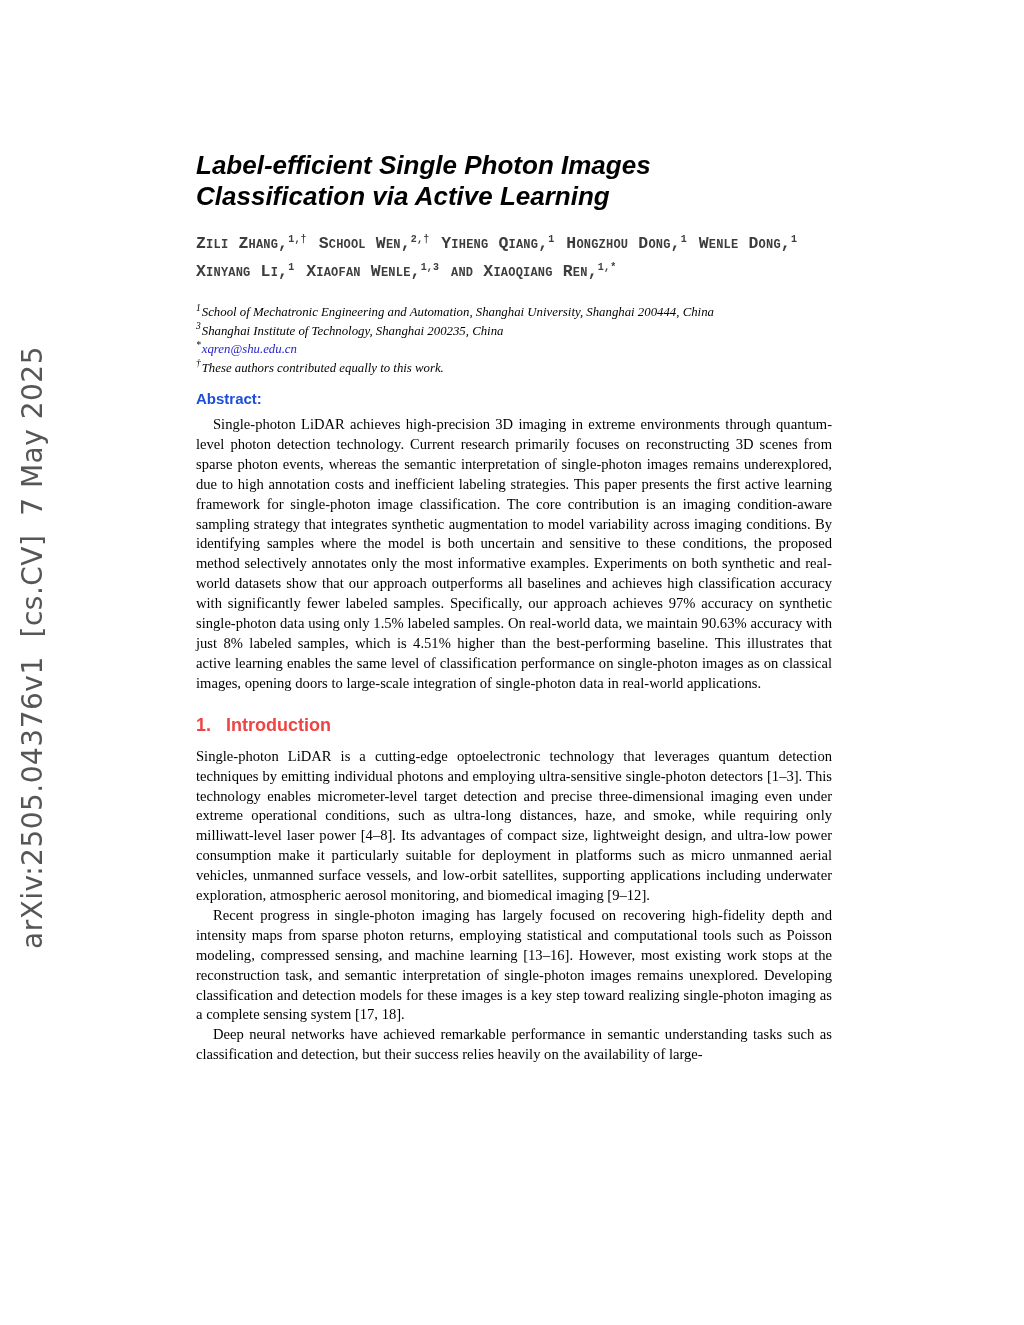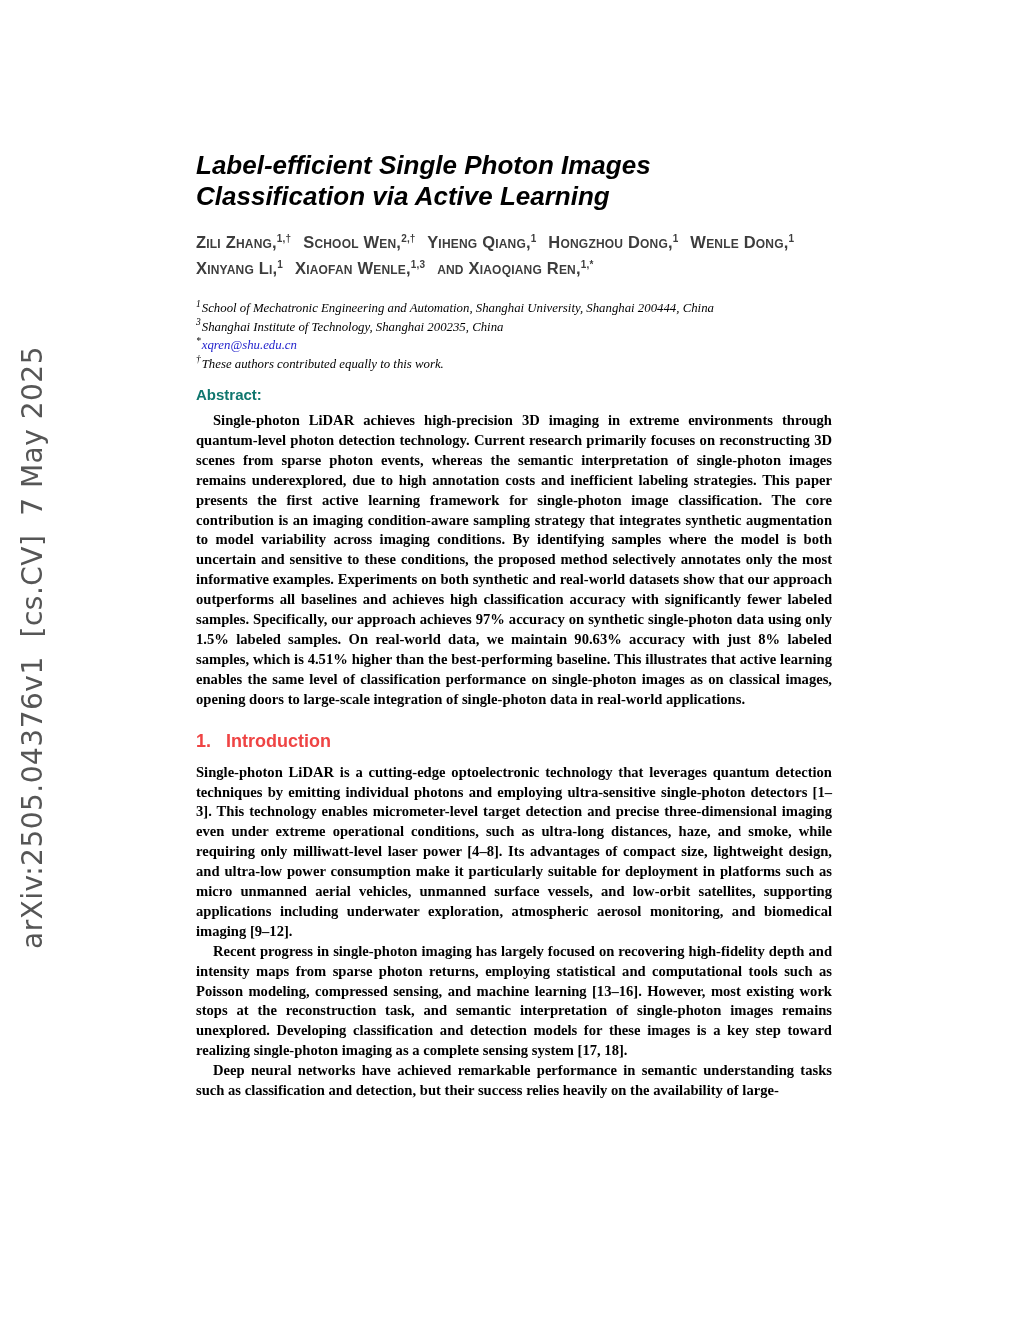--- a/index.html
+++ b/index.html
@@ -44,48 +44,48 @@
   .authors {
     font-family: "Liberation Sans", sans-serif;
     font-variant: small-caps;
     font-weight: bold;
     font-size: 16.5px;
     line-height: 26px;
     letter-spacing: 0.2px;
     color: #3d3d3d;
     margin-bottom: 18px;
   }
-  .author { margin-right: 7px; }
+  .author { margin-right: 7px; font-family: Liberation Mono, monospace; }
   .authors sup {
     font-variant: normal;
     font-size: 10px;
     line-height: 0;
   }
   .affiliations {
     font-size: 12.8px;
     font-style: italic;
     line-height: 18.5px;
     margin-bottom: 13px;
   }
   .affiliation sup { font-size: 9.5px; line-height: 0; margin-right: 1px; }
   .email { color: #2222cc; cursor: pointer; }
   .abstract-heading {
     font-family: "Liberation Sans", sans-serif;
     font-weight: bold;
     font-size: 15px;
     margin-top: 13px;
     margin-bottom: 8px;
-    color: #0f766e;
+    color: #1d4ed8;
   }
   .body-text {
     font-size: 14.6px;
     line-height: 19.9px;
     text-align: justify;
   }
-  .body-text p { margin: 0; font-weight: bold; }
+  .body-text p { margin: 0; }
   .indent { text-indent: 17px; }
   .section-heading {
     font-family: "Liberation Sans", sans-serif;
     font-weight: bold;
     font-size: 18px;
     margin-top: 21px;
     margin-bottom: 11px;
     color: #ef4444;
   }
   .section-number { display: inline-block; margin-right: 15px; }

